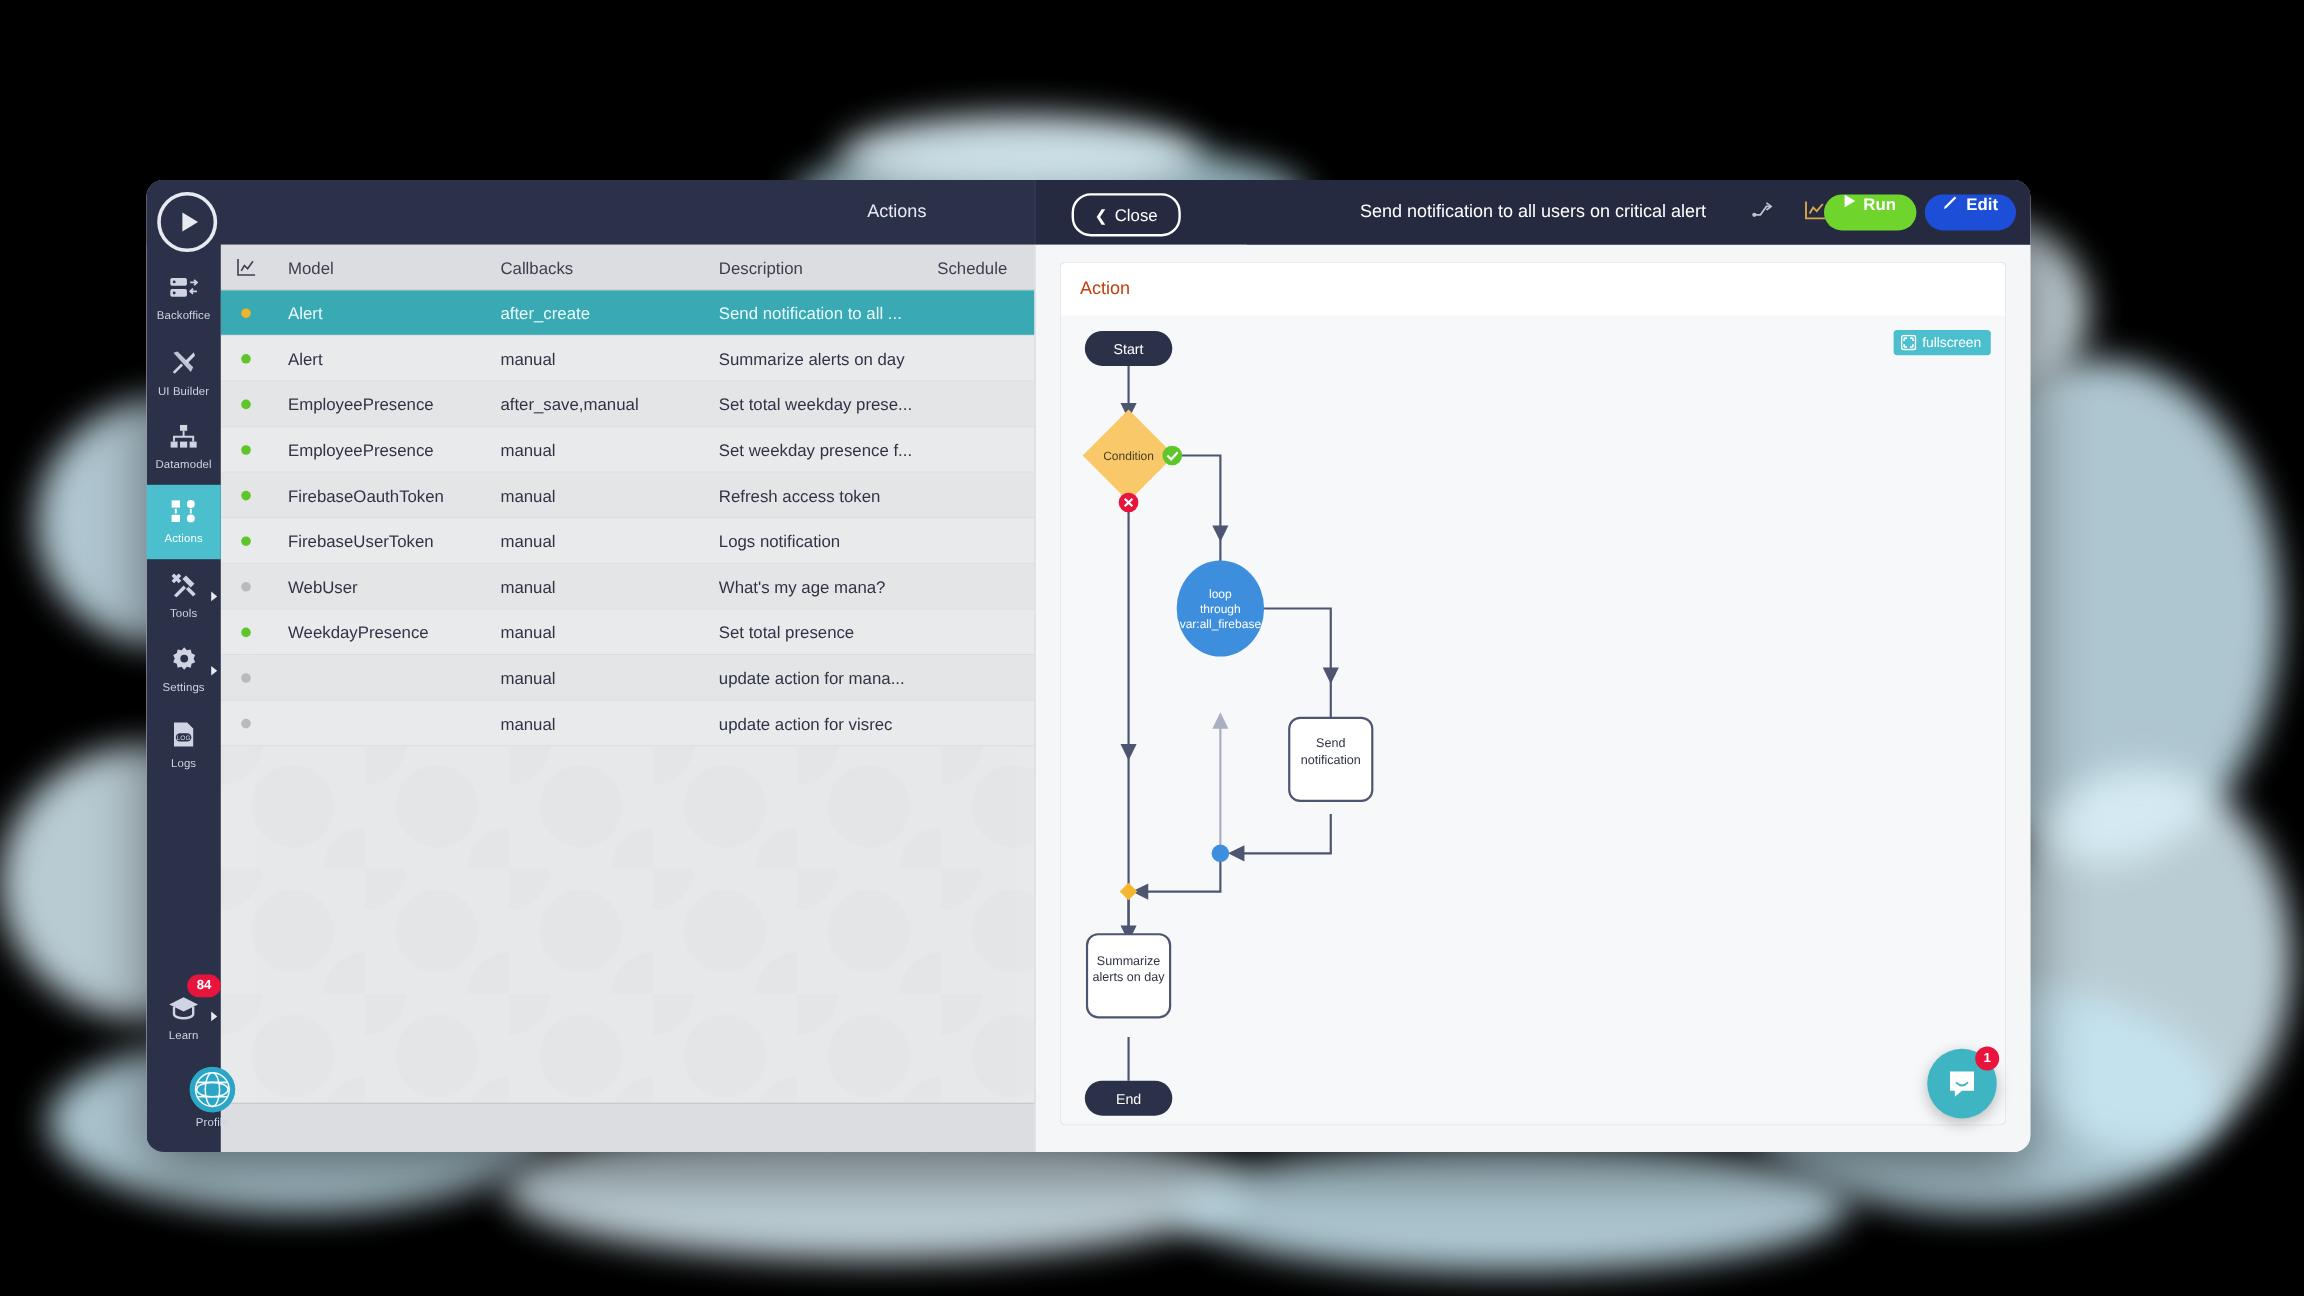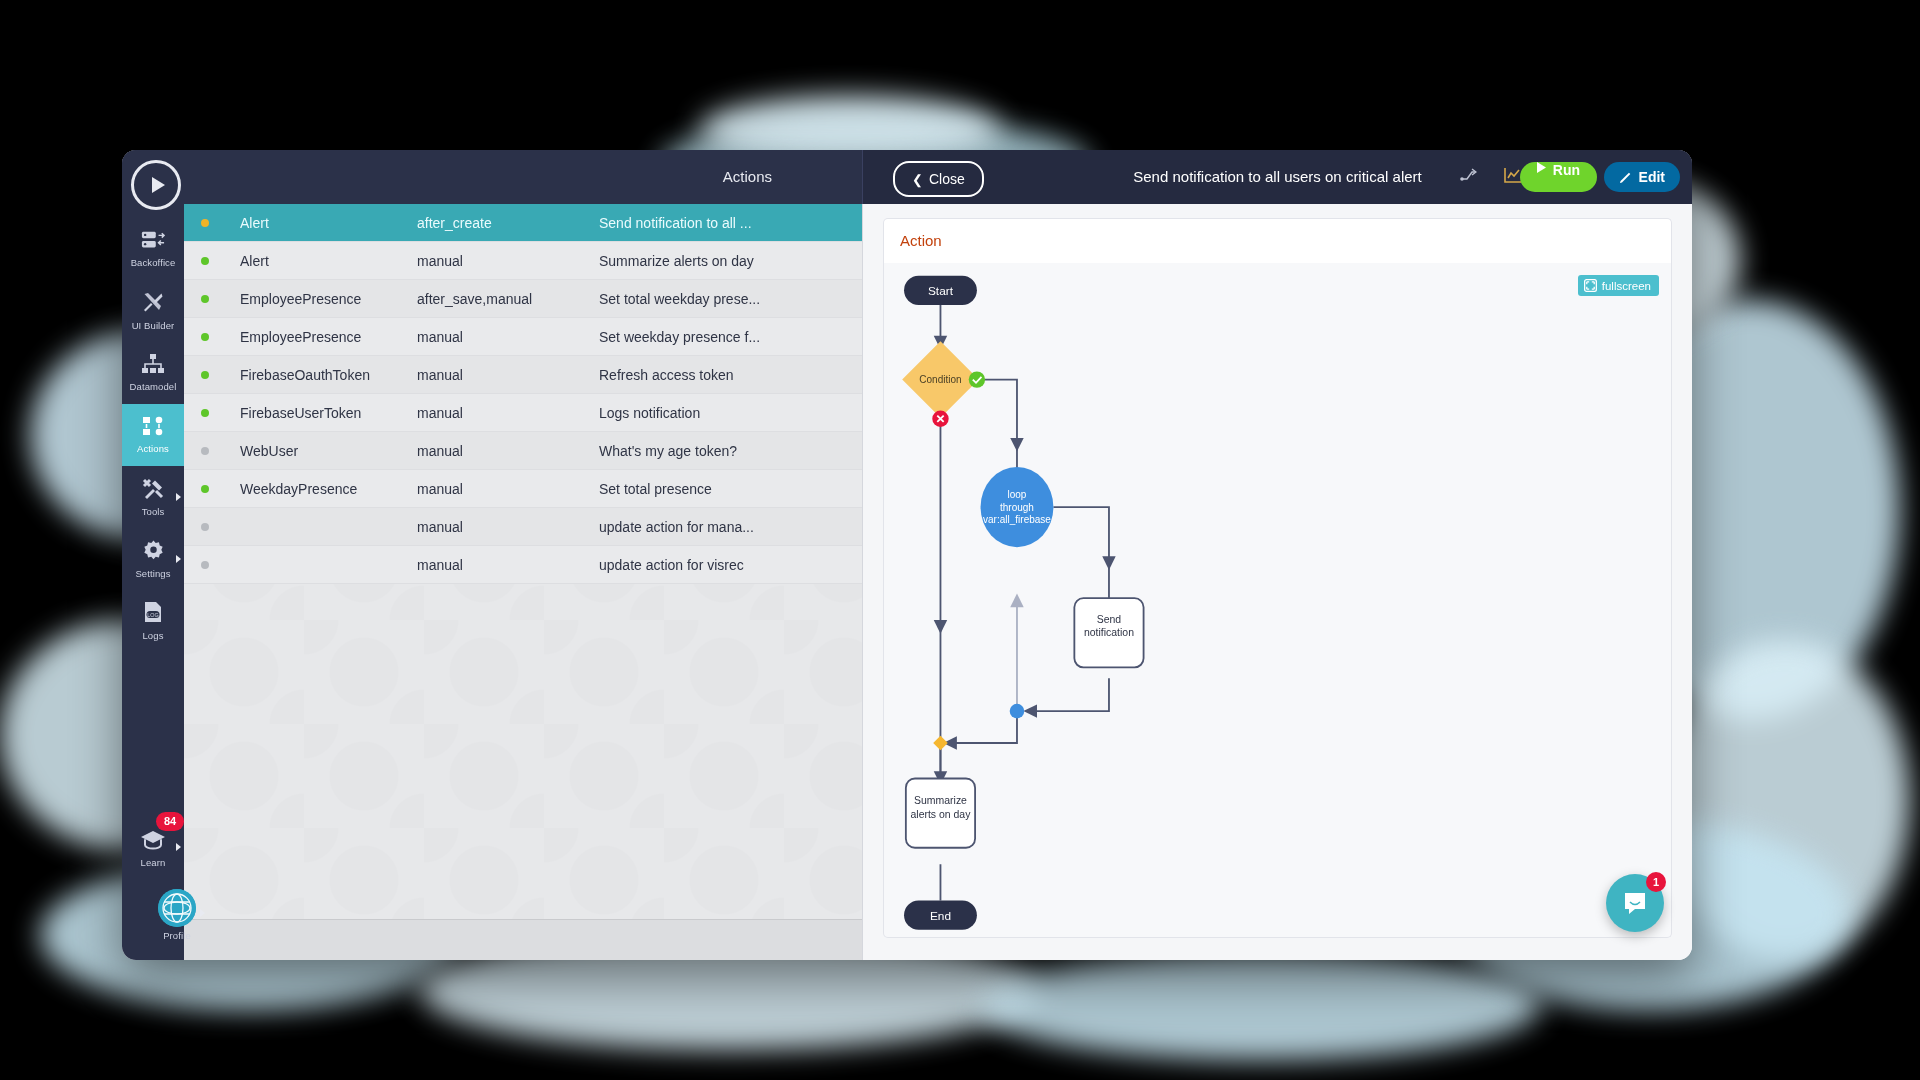--- a/index.html
+++ b/index.html
@@ -46,22 +46,22 @@
   }
   .topicons{position:absolute;right:170px;top:0;height:54px;display:flex;align-items:center;gap:26px;}
   .ticon{cursor:pointer;opacity:.9;}
   .btn-run{
     position:absolute;right:95px;top:12px;height:30px;padding:0 17px;border-radius:15px;
     background:#6fd42c;color:#fff;font-size:14px;font-weight:bold;
     display:flex;align-items:flex-start;gap:7px;cursor:pointer;
   }
   .btn-edit{
     position:absolute;right:12px;top:12px;height:30px;padding:0 15px;border-radius:15px;
-    background:#0369a1;color:#fff;font-size:14px;font-weight:bold;
-    display:flex;align-items:center;gap:7px;cursor:pointer;
+    background:#1d4ed8;color:#fff;font-size:14px;font-weight:bold;
+    display:flex;align-items:flex-start;gap:7px;cursor:pointer;
   }
 
   
   .sidebar{
     position:absolute;left:0;top:0;width:62px;height:810px;background:#2b3149;z-index:6;
   }
   .logo{
     position:absolute;left:9px;top:10px;width:44px;height:44px;border-radius:50%;
     border:3px solid #e8eaf1;display:flex;align-items:center;justify-content:center;cursor:pointer;
   }
@@ -222,20 +222,32 @@
       <svg width="13" height="13" viewBox="0 0 14 14">
         <path d="M1 13 L3.2 12.3 L12.2 3.3 L10.7 1.8 L1.7 10.8 Z" fill="#fff"></path>
       </svg>
       <span>Edit</span>
     </div>
   </div>
 
   <div class="list">
     <div class="hexbg"></div>
 
+    <div class="thead">
+      <div class="th c0">
+        <svg class="chart-hdr-icon" viewBox="0 0 19 18">
+          <path d="M2 1 V16 H18" stroke="#3a3f52" stroke-width="1.5" fill="none"></path>
+          <path d="M5 12 L8 7 L11 10 L16 3" stroke="#3a3f52" stroke-width="1.5" fill="none"></path>
+        </svg>
+      </div>
+      <div class="th c1">Model</div>
+      <div class="th c2">Callbacks</div>
+      <div class="th c3">Description</div>
+      <div class="th c4">Schedule</div>
+    </div>
 
     <div id="rows">
         <div class="row sel">
           <div class="c0">
             <span class="dot amber"></span>
           </div>
           <div class="c1">Alert</div>
           <div class="c2">after_create</div>
           <div class="c3">Send notification to all ...</div>
           <div class="c4"></div>
@@ -284,21 +296,21 @@
           <div class="c2">manual</div>
           <div class="c3">Logs notification</div>
           <div class="c4"></div>
         </div>
         <div class="row">
           <div class="c0">
             <span class="dot grey"></span>
           </div>
           <div class="c1">WebUser</div>
           <div class="c2">manual</div>
-          <div class="c3">What's my age token?</div>
+          <div class="c3">What's my age mana?</div>
           <div class="c4"></div>
         </div>
         <div class="row">
           <div class="c0">
             <span class="dot green"></span>
           </div>
           <div class="c1">WeekdayPresence</div>
           <div class="c2">manual</div>
           <div class="c3">Set total presence</div>
           <div class="c4"></div>

